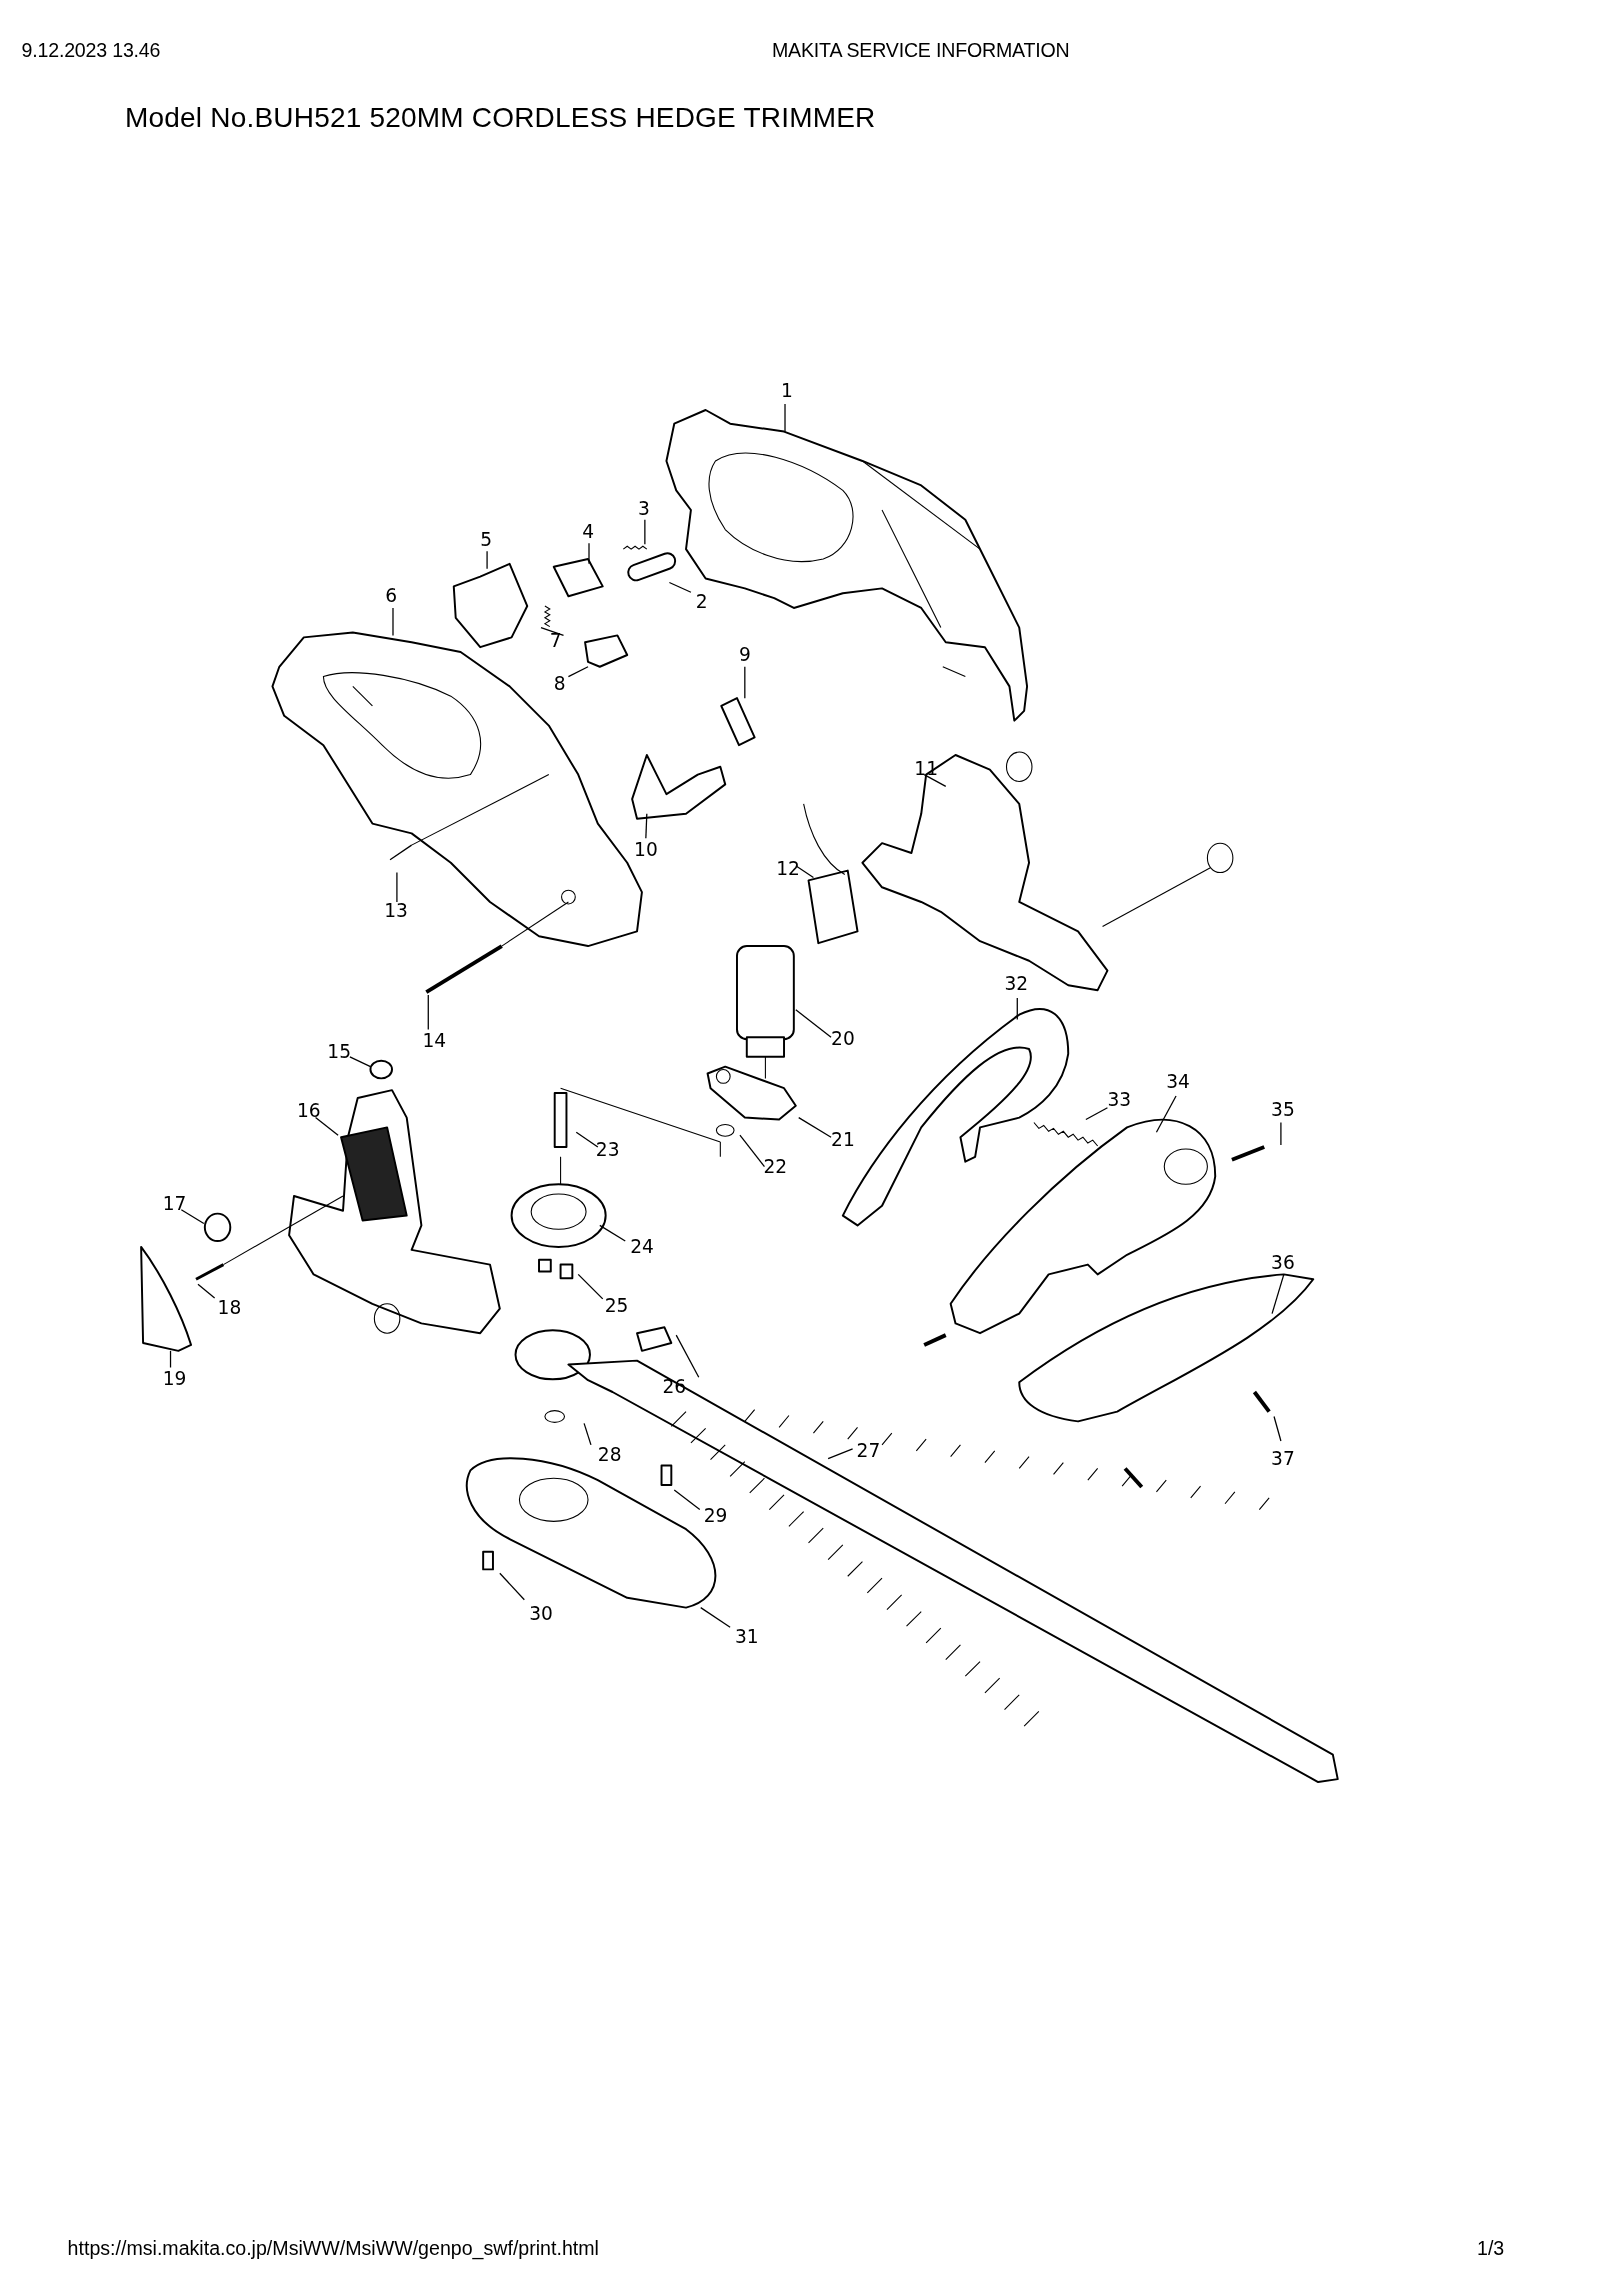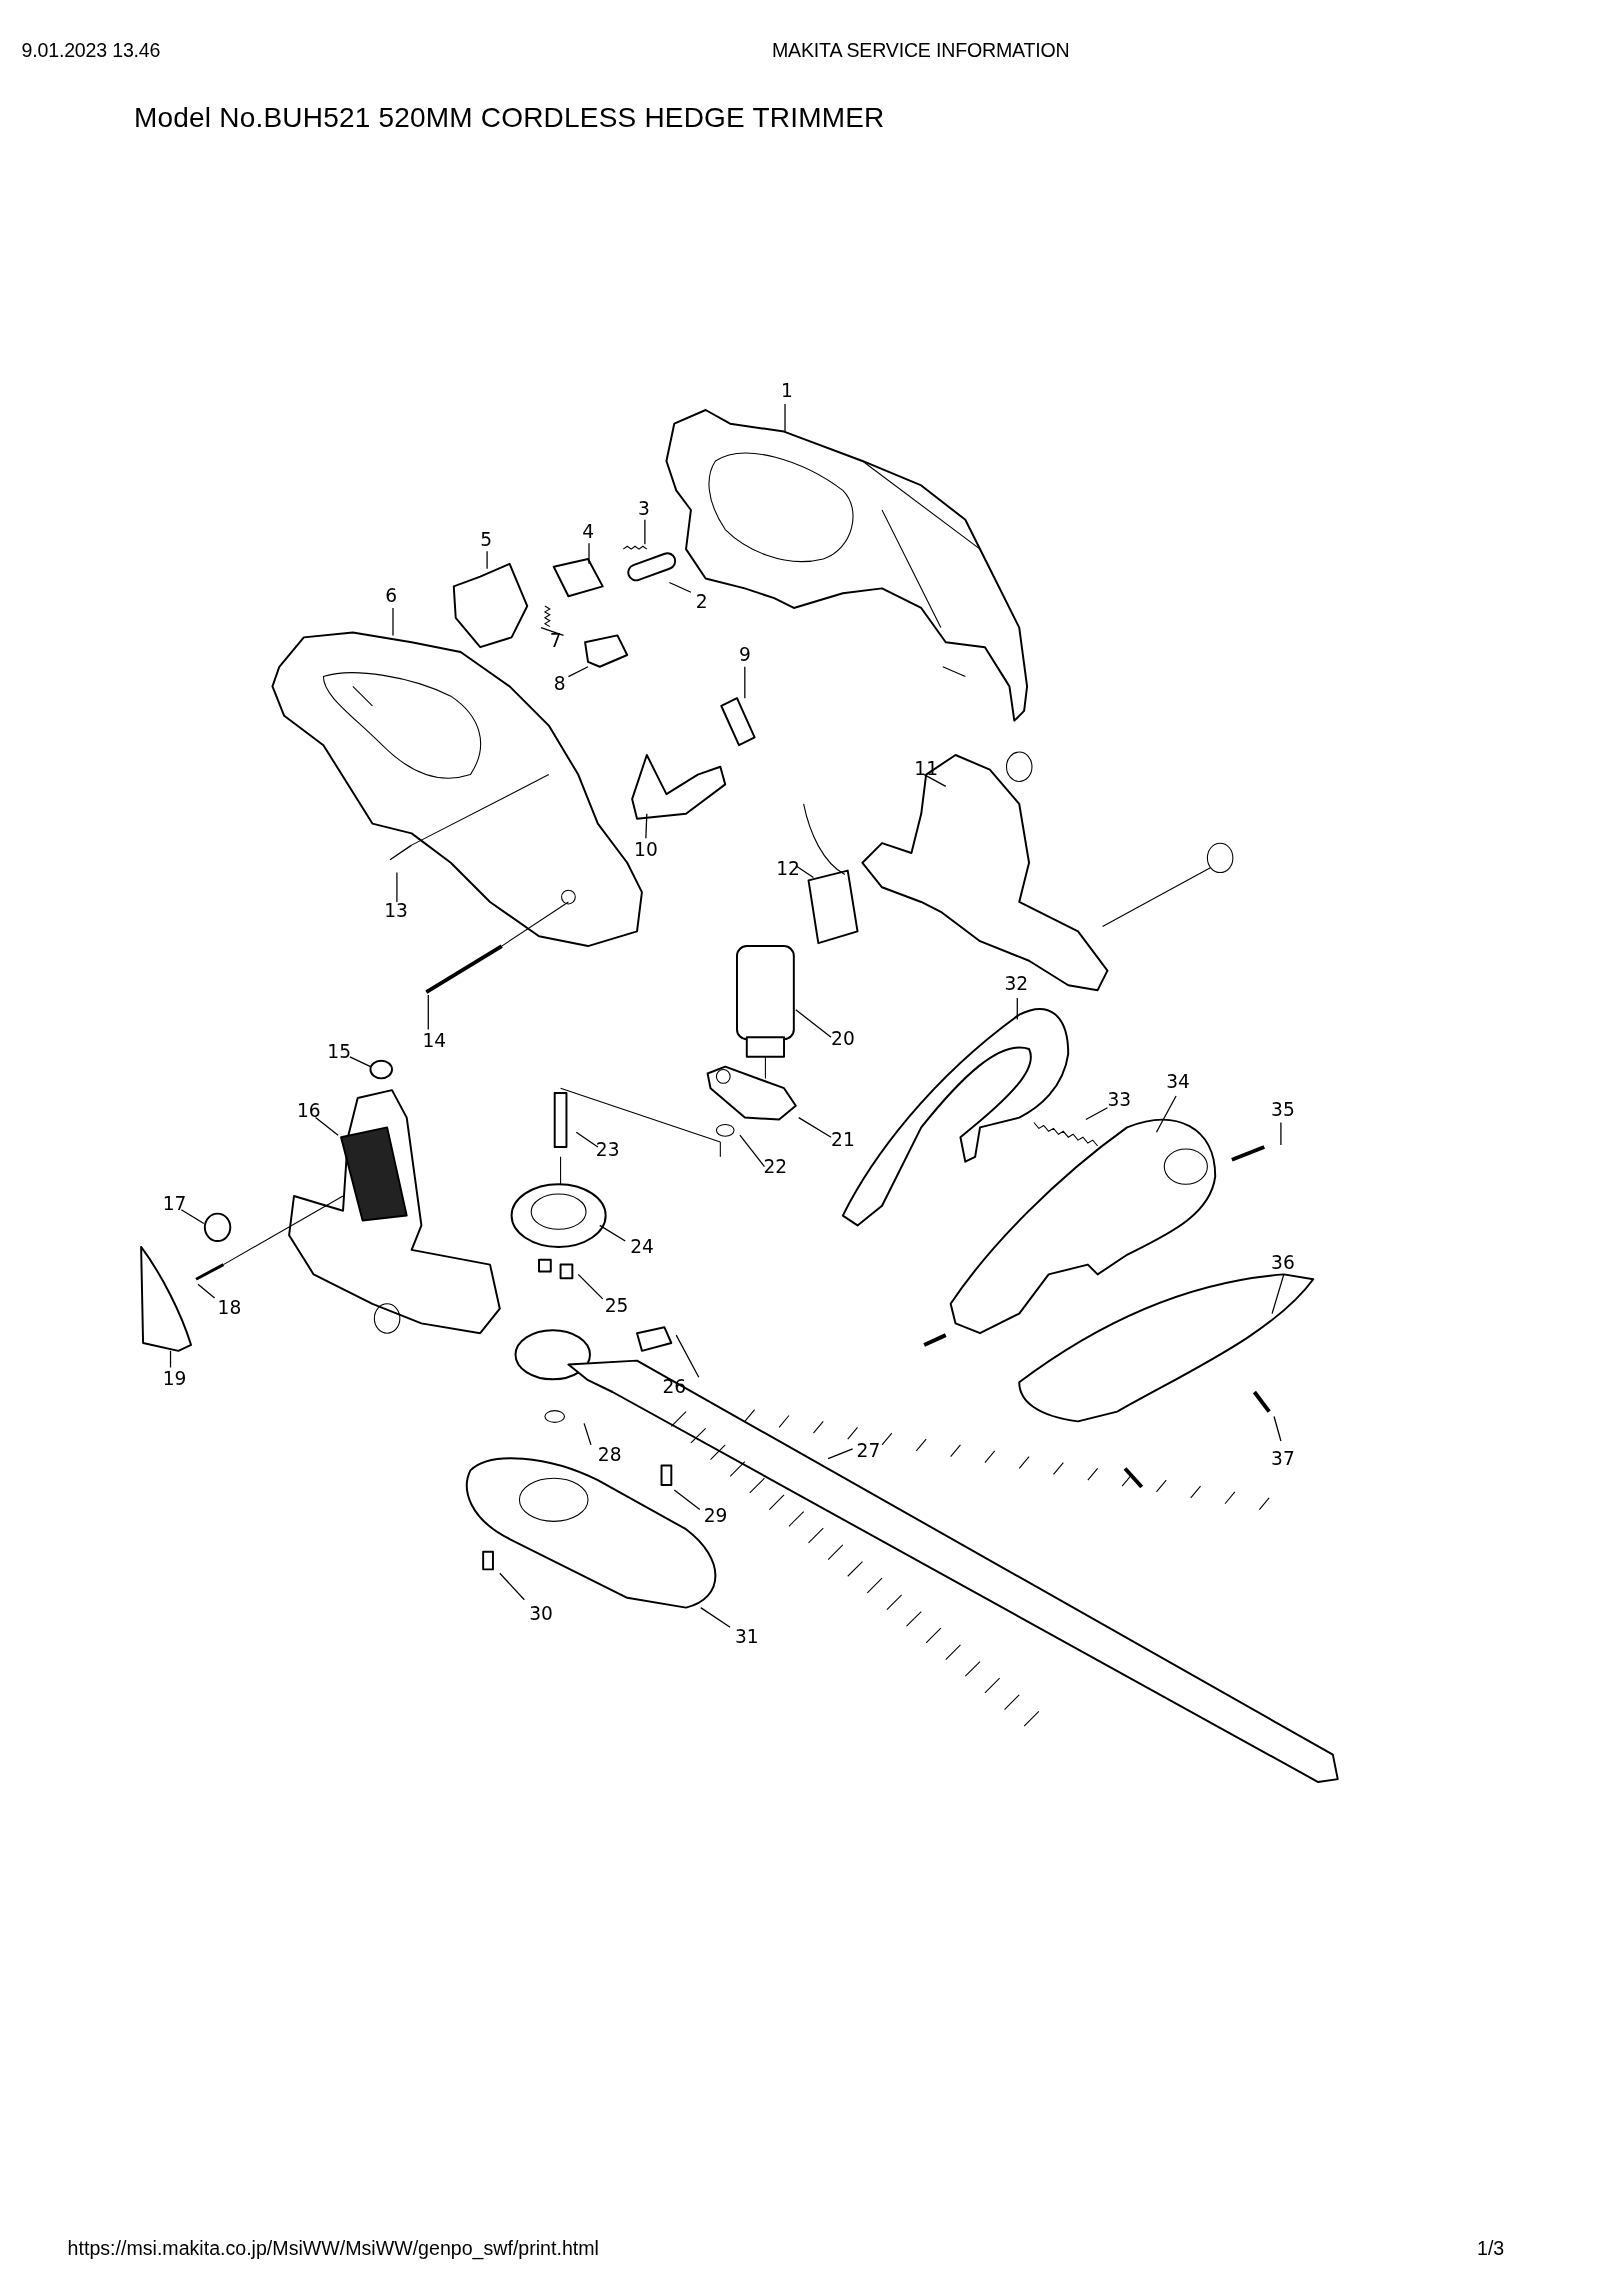--- a/index.html
+++ b/index.html
@@ -1,34 +1,34 @@
 <!DOCTYPE html>
 <html><head>
 <meta charset="utf-8">
 <style>
   html, body { margin: 0; padding: 0; background: #ffffff; }
   body { width: 1620px; height: 2293px; position: relative; overflow: hidden;
          font-family: "Liberation Sans", sans-serif; color: #000; }
   .hdr { position: absolute; top: 39px; font-size: 19.6px; letter-spacing: -0.2px; }
   .hdr-left { left: 21.6px; }
   .hdr-center { left: 772px; }
-  .title { position: absolute; top: 102px; left: 125px; font-size: 28px; letter-spacing: 0.2px; margin-left: 9px; }
+  .title { position: absolute; top: 102px; left: 125px; font-size: 28px; letter-spacing: 0.2px; }
   .ftr { position: absolute; top: 2237px; font-size: 19.6px; }
   .ftr-left { left: 21.6px; margin-left: 46px; }
   .ftr-right { left: 1477px; }
   svg.diagram { position: absolute; left: 0; top: 0; }
   .callout { font-family: "DejaVu Sans", sans-serif; font-size: 19px; fill: #000; }
   .ln { stroke: #000; stroke-width: 1.3; fill: none; }
   .part { stroke: #000; stroke-width: 2; fill: #fff; stroke-linejoin: round; }
   .thin { stroke: #000; stroke-width: 1.1; fill: none; }
 </style>
 </head>
 <body>
 
-<div class="hdr hdr-left">9.01.2023 13.46</div>
+<div class="hdr hdr-left">9.12.2023 13.46</div>
 <div class="hdr hdr-center">MAKITA SERVICE INFORMATION</div>
 <div class="title">Model No.BUH521 520MM CORDLESS HEDGE TRIMMER</div>
 
 <svg class="diagram" width="1620" height="2293" viewBox="0 0 1653 2339">
 
   <g>
     <path class="part" d="M688,432 L720,418 L745,432 L800,440 L880,470 L940,495 L985,530 L1010,580 L1040,640 L1048,700 L1045,725 L1035,735 L1030,700 L1005,660 L965,655 L940,620 L900,600 L860,605 L810,620 L790,610 L760,600 L720,590 L700,560 L705,520 L690,500 L680,470 Z"></path>
     <path class="thin" d="M730,470 C760,450 820,470 860,500 C880,520 870,560 840,570 C800,580 760,560 740,540 C720,510 720,485 730,470 Z"></path>
     <line class="thin" x1="880" y1="470" x2="1000" y2="560"></line>
     <line class="thin" x1="900" y1="520" x2="960" y2="640"></line>

